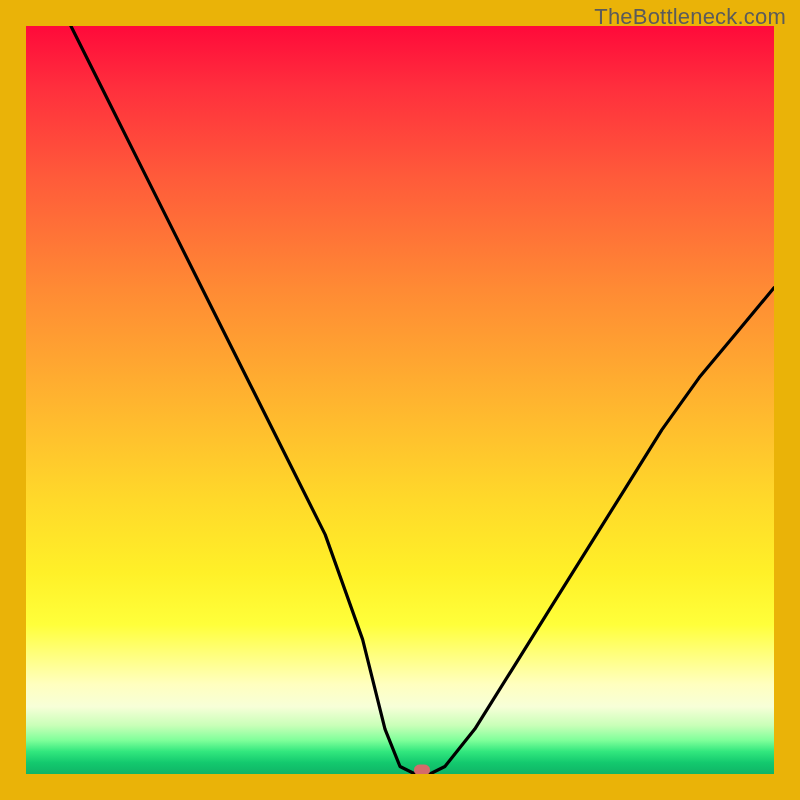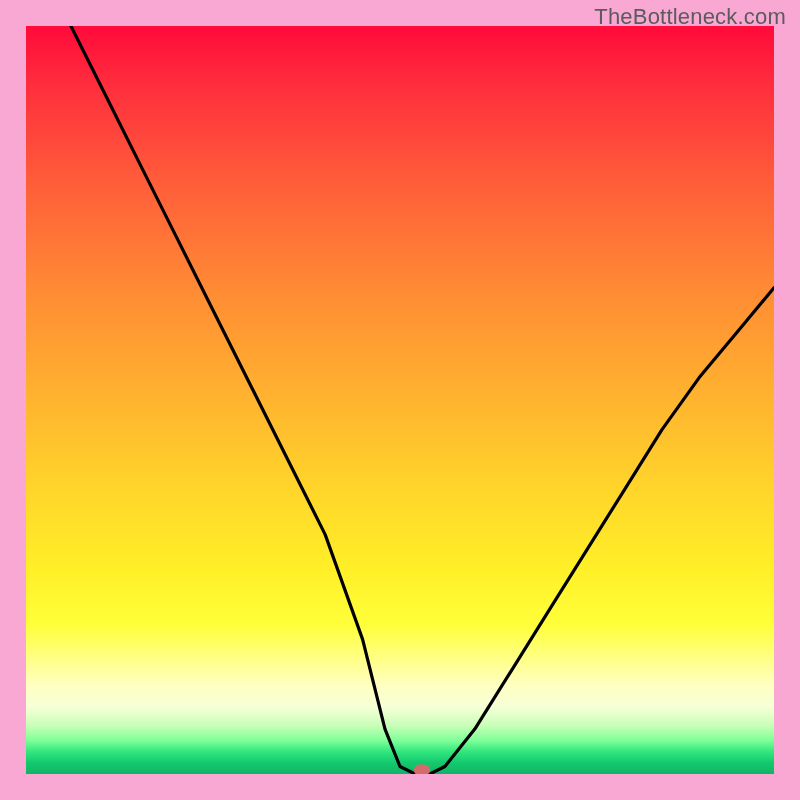--- a/index.html
+++ b/index.html
@@ -8,21 +8,21 @@
     width: 800px;
     height: 800px;
     background: #000;
     overflow: hidden;
     font-family: Arial, Helvetica, sans-serif;
   }
   .frame {
     position: relative;
     width: 800px;
     height: 800px;
-    background: #f9a8d4;
+    background: #eab308;
   }
   .watermark {
     position: absolute;
     top: 4px;
     right: 14px;
     color: #5b5b5b;
     font-size: 22px;
     font-weight: 500;
     letter-spacing: 0.2px;
     z-index: 50;

